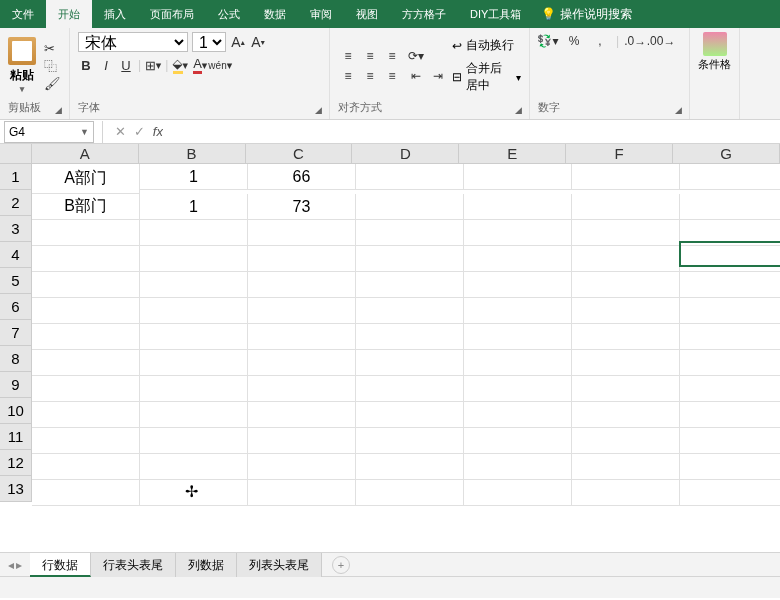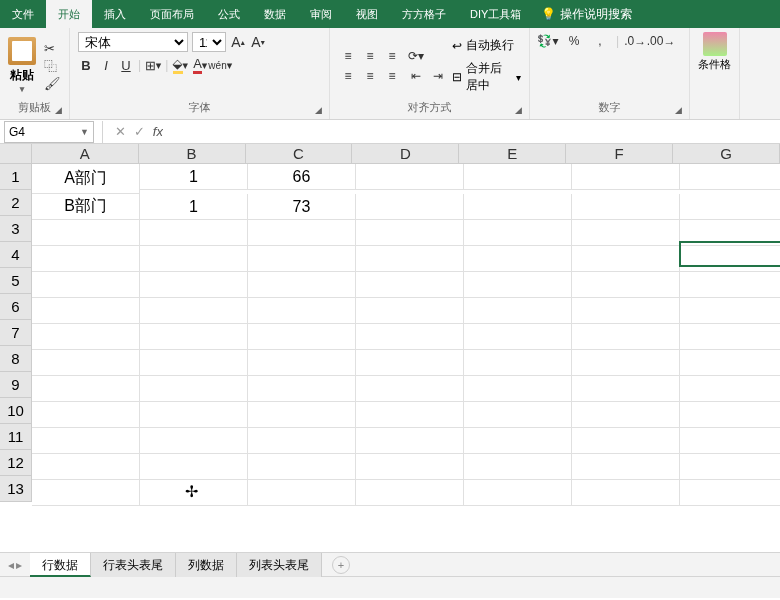--- a/index.html
+++ b/index.html
@@ -5,34 +5,34 @@
 * { margin: 0; padding: 0; box-sizing: border-box; font-family: "Microsoft YaHei", sans-serif; }
 body { width: 780px; height: 600px; overflow: hidden; background: #fff; font-size: 12px; }
 
 .menubar { background: #227447; display: flex; align-items: center; height: 28px; color: #fff; }
 .menubar .tab { padding: 0 12px; height: 28px; line-height: 28px; cursor: pointer; font-size: 11px; }
 .menubar .tab.active { background: #f3f3f3; color: #227447; }
 .menubar .lightbulb { margin-left: 8px; display: flex; align-items: center; gap: 4px; }
 
 .ribbon { background: #f3f3f3; border-bottom: 1px solid #d4d4d4; height: 92px; display: flex; }
 .ribbon-group { border-right: 1px solid #e0e0e0; padding: 4px 8px; display: flex; flex-direction: column; justify-content: space-between; position: relative; }
-.ribbon-group-label { text-align: center; font-size: 11px; color: #666; height: 16px; line-height: 16px; }
+.ribbon-group-label { font-size: 11px; color: #666; height: 16px; line-height: 16px; }
 .ribbon-group-content { flex: 1; display: flex; align-items: center; gap: 4px; }
 .dialog-launcher { position: absolute; right: 2px; bottom: 2px; width: 12px; height: 12px; font-size: 9px; color: #666; cursor: pointer; }
 
 .clipboard-group { width: 70px; }
 .clipboard-main { display: flex; flex-direction: column; align-items: center; font-weight: bold; }
 .paste-icon { width: 28px; height: 28px; background: linear-gradient(#dda85e,#c88a3a); border-radius: 2px; position: relative; }
 .paste-icon::after { content: ""; position: absolute; top: 4px; left: 4px; right: 4px; bottom: 4px; background: #fff; border-radius: 1px; }
 .clipboard-side { display: flex; flex-direction: column; gap: 2px; margin-left: 4px; }
 .clipboard-side span { font-size: 13px; color: #333; cursor: pointer; }
 
 .font-group { width: 260px; }
 .font-row { display: flex; gap: 4px; align-items: center; margin-bottom: 4px; }
-.font-select { border: 1px solid #c0c0c0; background: #fff; height: 20px; font-size: 13px; padding: 0 2px; }
+.font-select { border: 1px solid #c0c0c0; background: #fff; height: 20px; font-size: 16px; padding: 0 2px; }
 .font-name { width: 110px; }
 .font-size { width: 34px; }
 .font-btn { width: 16px; height: 18px; display: flex; align-items: center; justify-content: center; cursor: pointer; color: #333; font-size: 13px; }
 .font-btn.sup { font-size: 14px; }
 
 .align-group { width: 200px; }
 .align-col { display: flex; flex-direction: column; gap: 2px; }
 .icon-btn { width: 20px; height: 18px; display: flex; align-items: center; justify-content: center; cursor: pointer; color: #333; }
 
 .number-group { width: 160px; }

